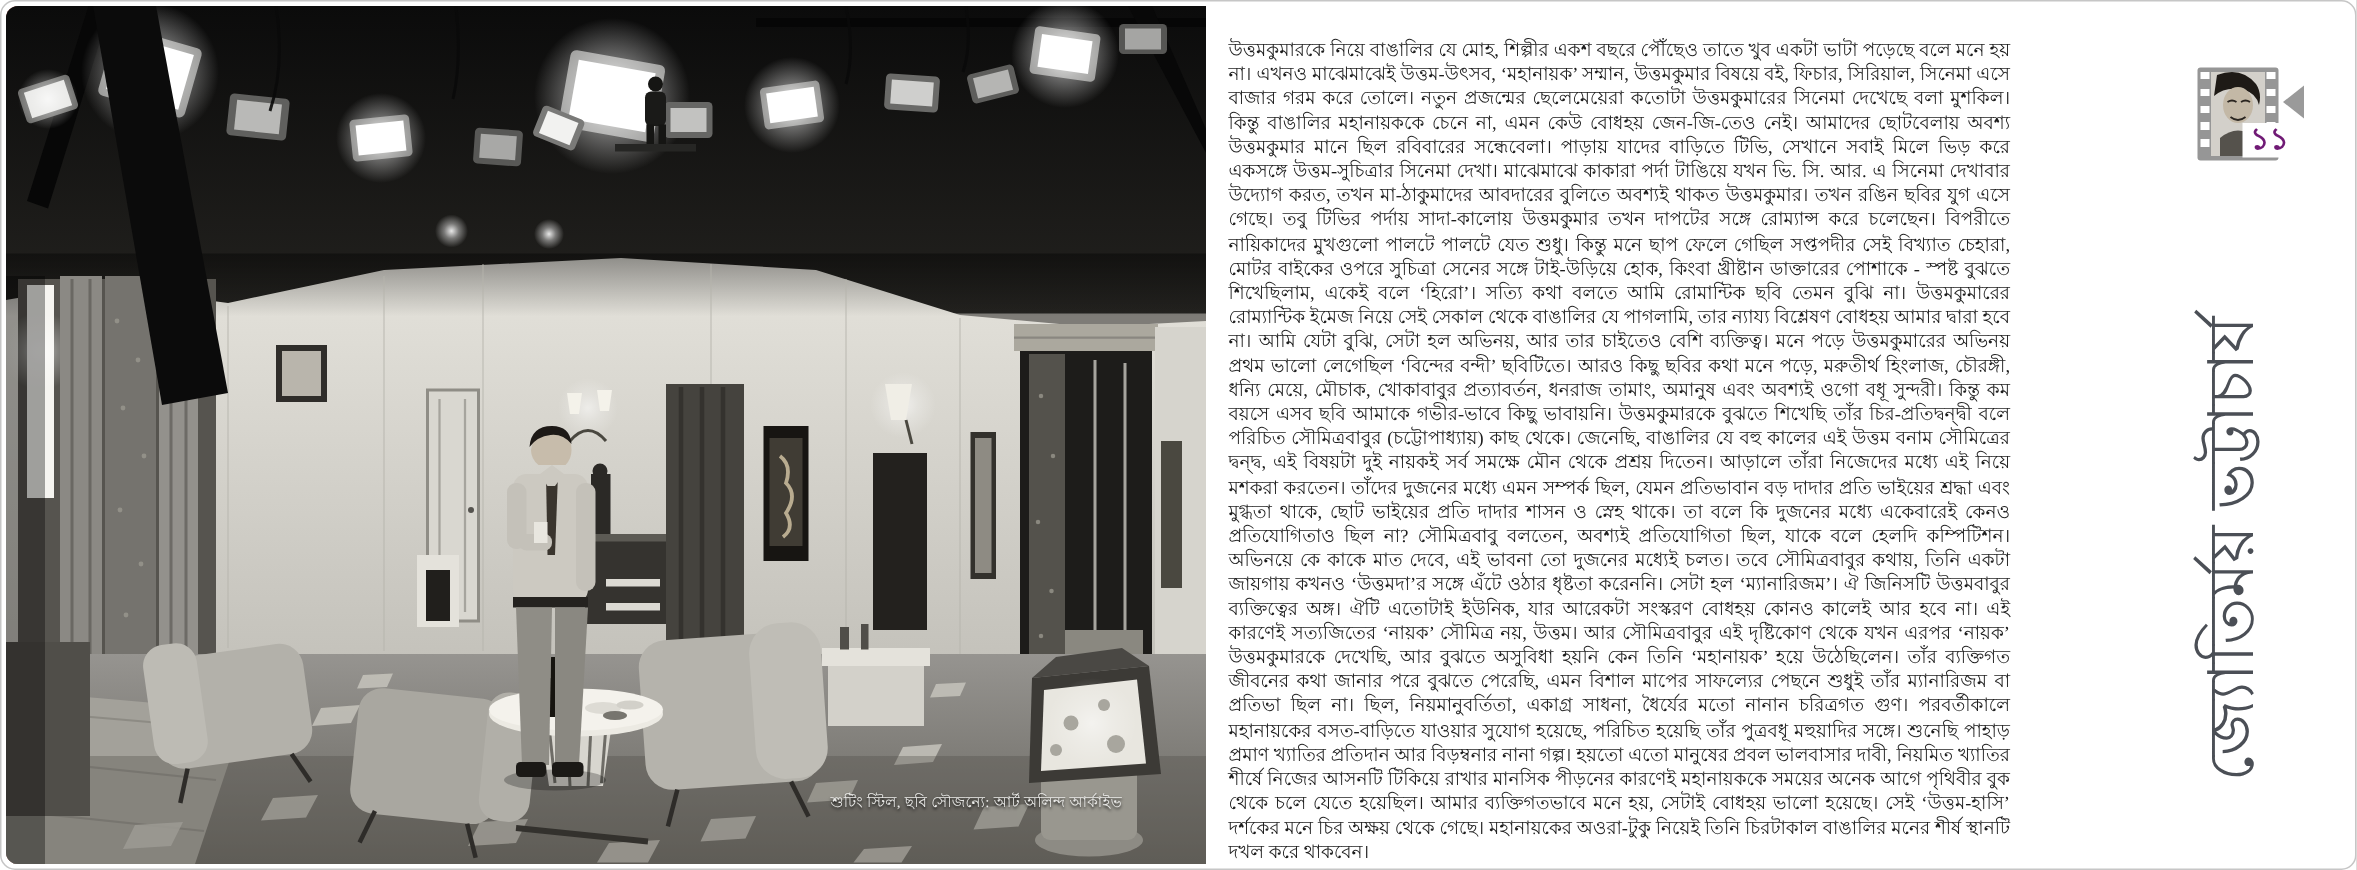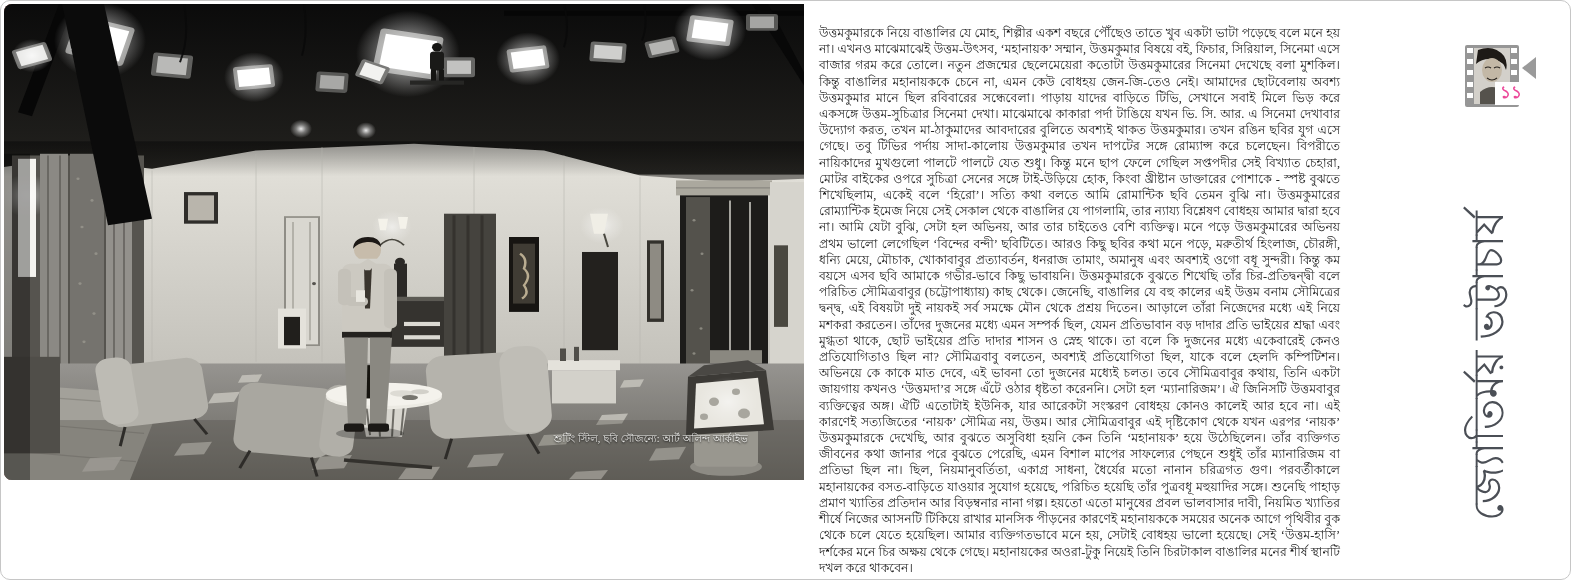--- a/index.html
+++ b/index.html
@@ -1,30 +1,30 @@
 <!DOCTYPE html>
 <html><head>
 <meta charset="utf-8">
 <style>
   html,body{margin:0;padding:0;background:#ffffff;}
   body{width:1571px;height:580px;position:relative;font-family:"Liberation Serif","DejaVu Serif",serif;}
   .sheet{position:absolute;left:0;top:0;width:1569px;height:578px;border:1px solid #c6c6c6;border-radius:10px;background:#ffffff;overflow:hidden;}
-  .photo-pane{position:absolute;left:3px;top:3px;width:800px;height:476px;border-radius:8px 0 0 8px;overflow:hidden;background:#b91c1c;}
+  .photo-pane{position:absolute;left:3px;top:3px;width:800px;height:572px;border-radius:8px 0 0 8px;overflow:hidden;background:#b91c1c;}
   .photo-pane svg{display:block;width:100%;height:100%;}
   .photo-caption{position:absolute;right:56px;bottom:32px;color:#ececea;font-size:10px;letter-spacing:.2px;text-shadow:0 1px 2px rgba(0,0,0,.9);}
   .article{position:absolute;left:818px;top:24px;width:521px;}
   .article h1{margin:0 0 13px 0;font-size:33px;line-height:1.22;font-weight:500;color:#000;}
   .article .body-text{margin:0;font-size:12.3px;line-height:16.2px;text-align:justify;color:#1c1c1c;}
   .page-marker{position:absolute;left:1464px;top:44px;width:84px;height:66px;}
   .film-strip{position:absolute;left:0;top:0;width:54px;height:62px;background:#969696;border-radius:2px;}
   .film-holes{position:absolute;top:3px;bottom:3px;width:6px;background:repeating-linear-gradient(to bottom,#ffffff 0 5px,#969696 5px 11.2px);}
   .film-holes.left{left:2px;} .film-holes.right{right:2px;}
   .film-face{position:absolute;left:9px;top:3px;width:36px;height:56px;background:#cfccc6;overflow:hidden;}
   .arrow-left{position:absolute;left:57px;top:12px;width:0;height:0;border-top:11px solid transparent;border-bottom:11px solid transparent;border-right:14px solid #9a9a9a;}
-  .page-number{position:absolute;left:30px;top:37px;background:#ffffff;padding:0 5px 1px 5px;color:#ec4899;font-size:17px;font-weight:bold;line-height:22px;}
+  .page-number{position:absolute;left:30px;top:37px;background:#ffffff;padding:0 5px 1px 5px;color:#701a75;font-size:20px;font-weight:bold;line-height:22px;}
   .author-wrap{position:absolute;left:1450px;top:186px;width:76px;height:358px;}
   .author-inner{position:absolute;left:0;top:358px;width:358px;height:76px;transform:rotate(-90deg);transform-origin:0 0;font-size:42px;line-height:76px;text-align:center;color:#4b4f56;white-space:nowrap;}
 </style>
 </head>
 <body>
 
 <div class="sheet">
 
   <div class="photo-pane">
     <svg viewBox="0 0 800 572" preserveAspectRatio="none">

